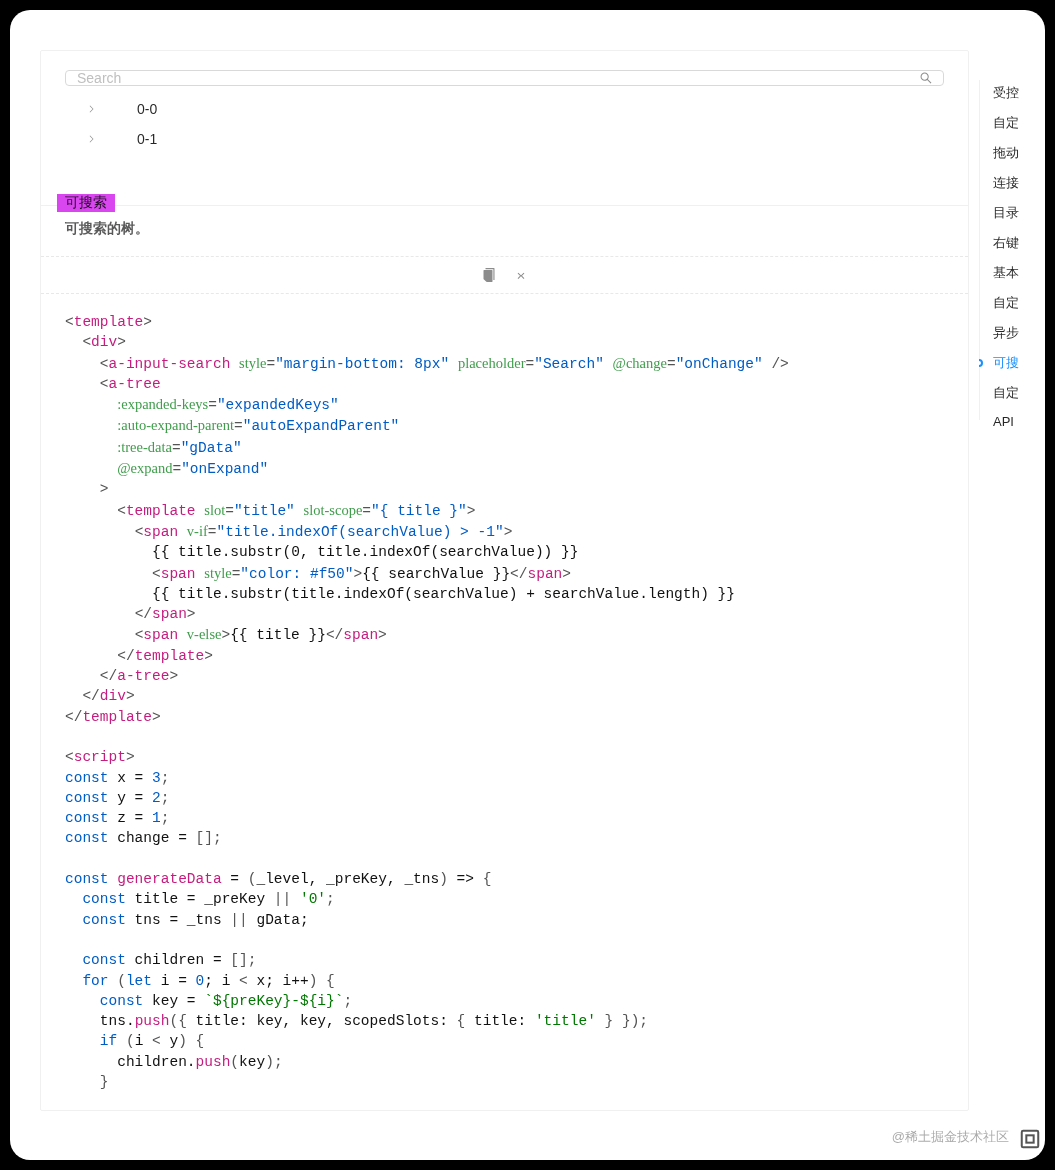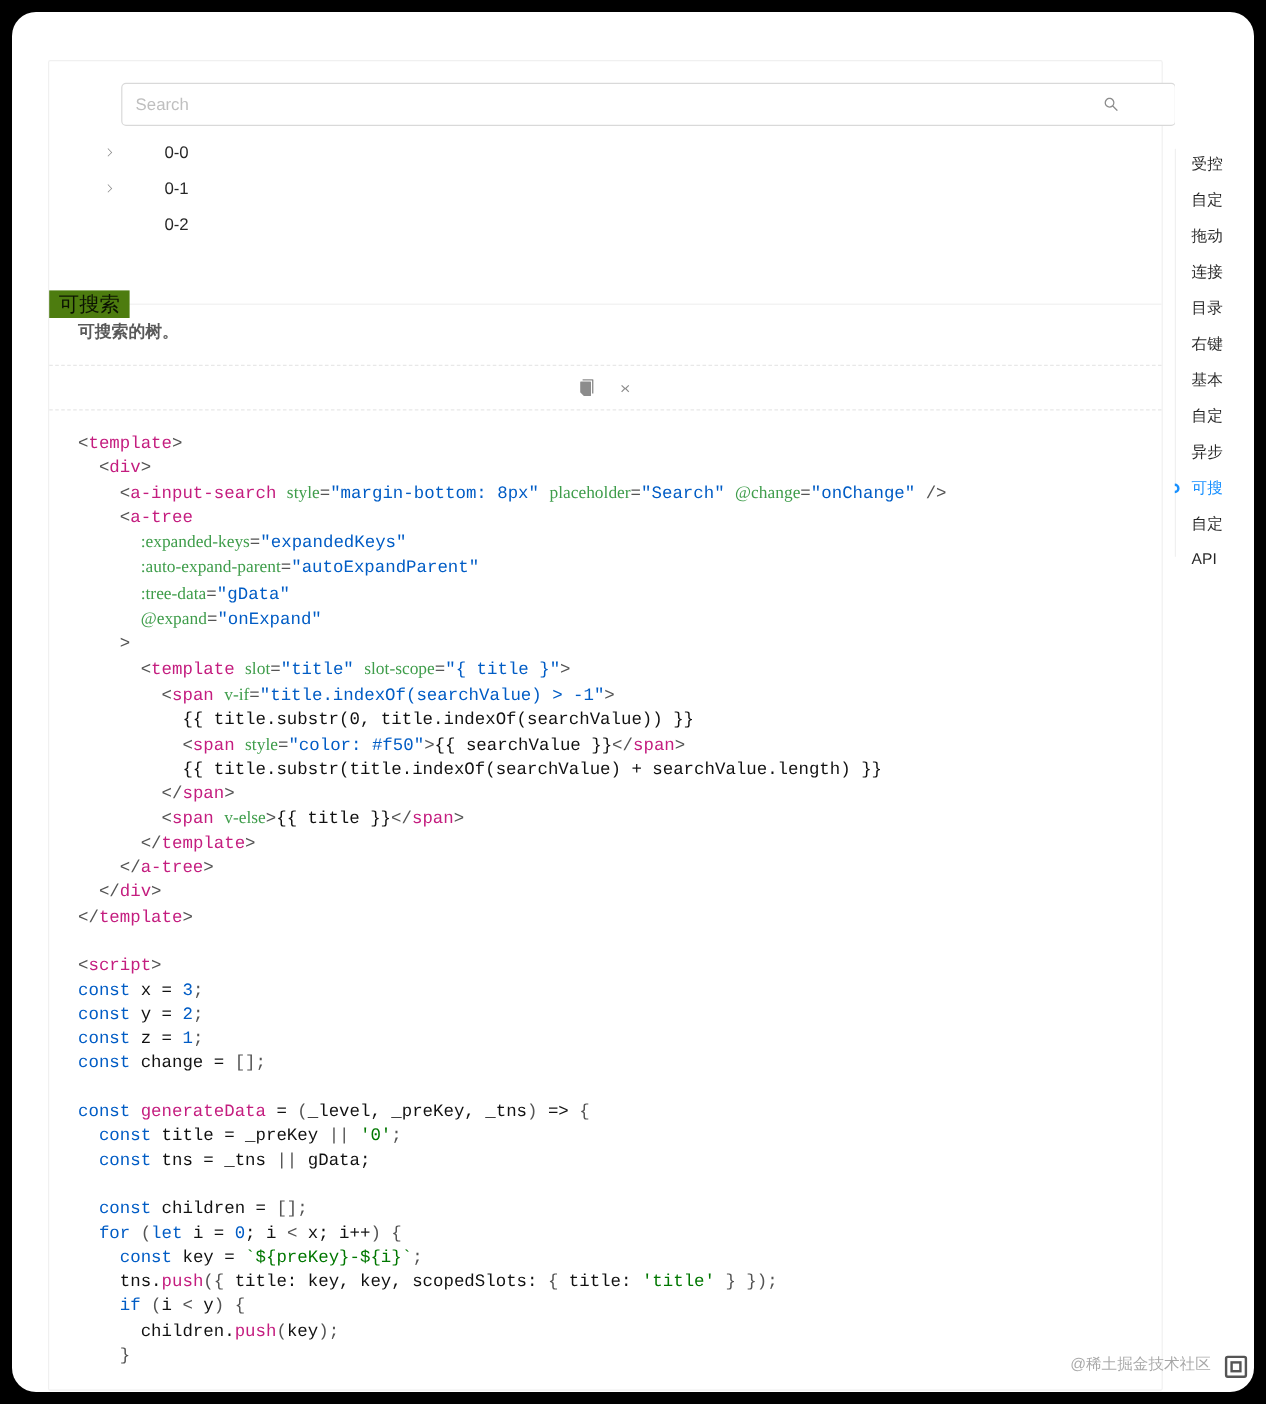--- a/index.html
+++ b/index.html
@@ -34,29 +34,28 @@
     .demo-section {
       padding: 18px 24px;
     }
     .search-input-wrap {
       position: relative;
       width: 100%;
       margin-bottom: 10px;
     }
     .search-input {
       width: 100%;
-      height: 36px;
+      height: 16px;
       padding: 4px 32px 4px 11px;
       font-size: 14px;
       color: rgba(0,0,0,0.65);
       background: #fff;
       border: 1px solid #d9d9d9;
       border-radius: 4px;
       outline: none;
-      margin-left: 36px;
     }
     .search-input::placeholder {
       color: #bfbfbf;
     }
     .search-icon {
       position: absolute;
       right: 11px;
       top: 50%;
       transform: translateY(-50%);
       color: rgba(0,0,0,0.45);
@@ -90,24 +89,24 @@
     }
     .meta-row {
       position: relative;
       border-top: 1px solid #f0f0f0;
       padding: 0;
       margin-top: 30px;
     }
     .meta-title-tab {
       position: absolute;
       top: -12px;
-      left: 0;
-      background: #4d7c0f;
+      left: 16px;
+      background: #d946ef;
       padding: 0 8px;
-      font-size: 17px;
+      font-size: 14px;
       color: rgba(0,0,0,0.85);
     }
     .meta-desc {
       padding: 14px 24px 18px;
       font-size: 14px;
       color: rgba(0,0,0,0.65);
       font-weight: bold;
     }
     .action-bar {
       display: flex;
@@ -132,21 +131,20 @@
       white-space: pre;
       color: #080808;
       overflow: hidden;
     }
     .sidebar {
       width: 66px;
       padding-top: 68px;
       font-size: 13px;
       border-left: 0;
       position: relative;
-      margin-top: 44px;
     }
     .anchor-line {
       position: absolute;
       left: 0;
       top: 70px;
       bottom: 0;
       width: 1px;
       background: #f0f0f0;
       height: 340px;
     }
@@ -227,28 +225,20 @@
               </span>
               <span class="tree-title">0-0</span>
             </div>
             <div class="tree-node">
               <span class="tree-caret">
                 <svg viewBox="0 0 1024 1024" width="10" height="10" fill="currentColor">
                   <path d="M271 209l46-46 349 349-349 349-46-46 303-303z"></path>
                 </svg>
               </span>
               <span class="tree-title">0-1</span>
-            </div>
-            <div class="tree-node">
-              <span class="tree-caret empty">
-                <svg viewBox="0 0 1024 1024" width="10" height="10" fill="currentColor">
-                  <path d="M271 209l46-46 349 349-349 349-46-46 303-303z"></path>
-                </svg>
-              </span>
-              <span class="tree-title">0-2</span>
             </div>
           </div>
       </div>
 
       <div class="meta-row">
         <span class="meta-title-tab">可搜索</span>
         <div class="meta-desc">可搜索的树。</div>
       </div>
 
       <div class="action-bar">

